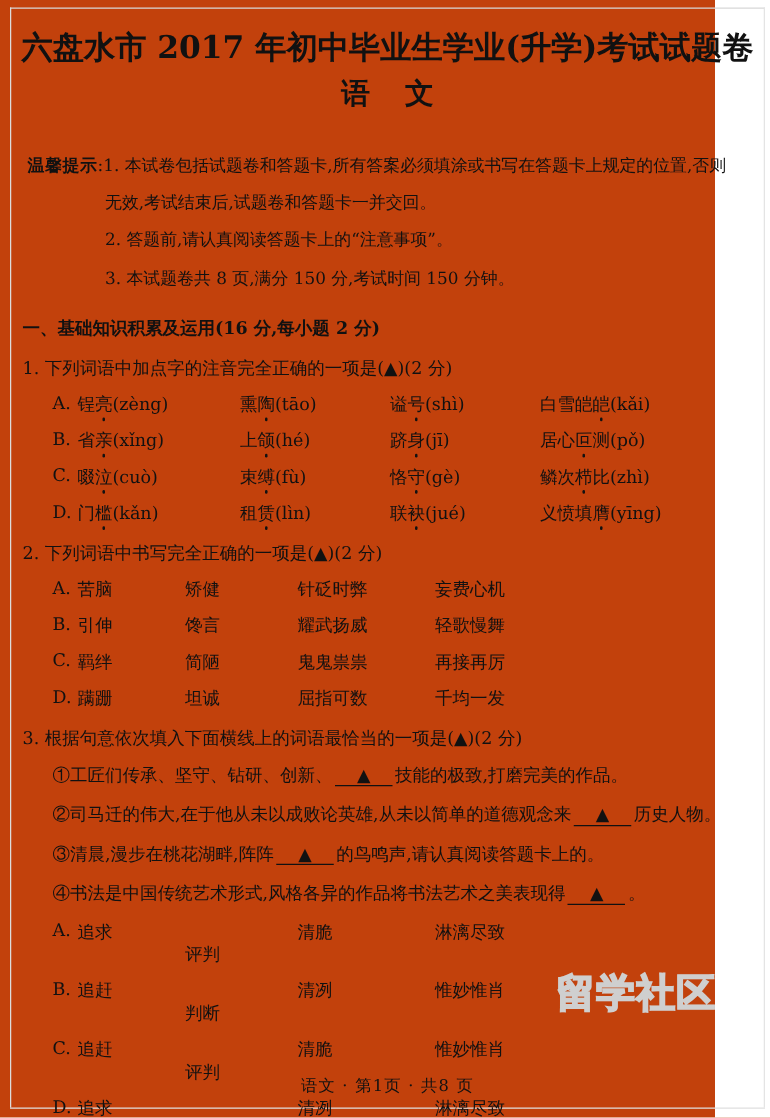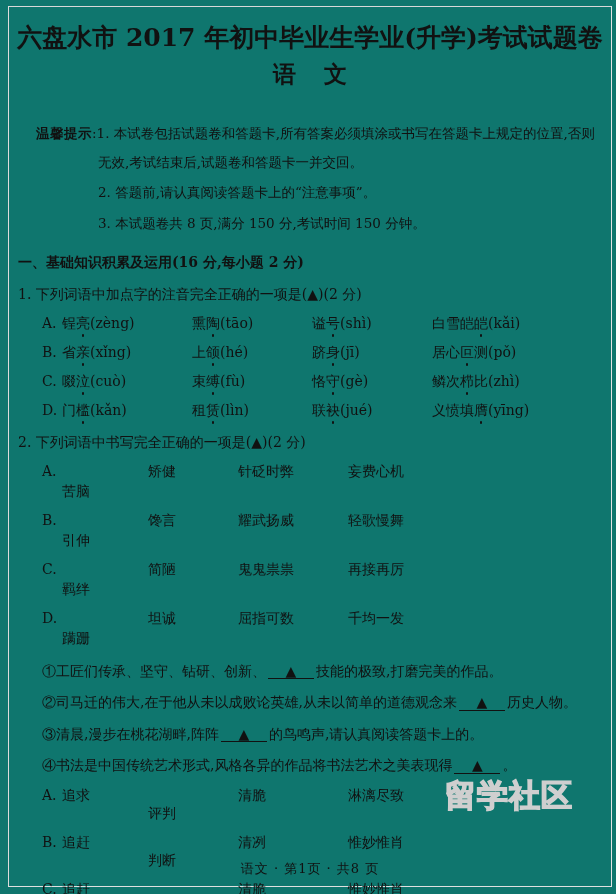--- a/index.html
+++ b/index.html
@@ -13,24 +13,24 @@
     height: 894px;
     overflow: hidden;
     font-family: "DejaVu Serif", "Liberation Serif", serif;
     color: #111111;
     position: relative;
   }
 
   .page {
     position: absolute;
     left: 0; top: 0;
-    width: 616px;
+    width: 572px;
     height: 894px;
     box-sizing: border-box;
-    background: #0f766e;
+    background: #c2410c;
   }
 
   
   .edge-top {
     position: absolute;
     left: 8px; top: 6px;
     width: 604px; height: 1px;
     background: #d8d8d8;
   }
   .edge-left {
@@ -75,21 +75,21 @@
     font-size: 23px;
     font-weight: bold;
     margin-top: 6px;
     letter-spacing: 10px;
     text-indent: 10px;
   }
 
   
   .notice {
     margin-top: 34px;
-    padding: 0 14px 0 28px;
+    padding: 0 14px 0 14px;
     font-size: 13.5px;
     line-height: 1.45;
   }
   .notice-row {
     display: block;
     margin-bottom: 11px;
     text-align: justify;
   }
   .notice-label {
     font-weight: bold;
@@ -131,21 +131,21 @@
   .opt-cell {
     flex: 0 0 auto;
   }
 
   
   .q1 .c0 { width: 130px; }
   .q1 .c1 { width: 120px; }
   .q1 .c2 { width: 120px; }
   .q1 .c3 { width: 150px; }
 
-  .q2 .c0 { width: 86px; margin-top: 20px; }
+  .q2 .c0 { width: 86px; }
   .q2 .c1 { width: 90px; }
   .q2 .c2 { width: 110px; }
   .q2 .c3 { width: 120px; }
 
   .q3 .c0 { width: 86px; }
   .q3 .c1 { width: 90px; margin-top: 18px; }
   .q3 .c2 { width: 110px; }
   .q3 .c3 { width: 120px; }
 
   
@@ -318,20 +318,21 @@
           <span class="opt-cell c0">蹒跚</span>
           <span class="opt-cell c1">坦诚</span>
           <span class="opt-cell c2">屈指可数</span>
           <span class="opt-cell c3">千均一发</span>
         </div>
 
       </div>
     </div>
 
     <div class="q q3">
+      <span class="q-stem">3. 根据句意依次填入下面横线上的词语最恰当的一项是(▲)(2 分)</span>
 
       <span class="subitem"><span>①工匠们传承、坚守、钻研、创新、</span><span class="blank">▲</span><span>技能的极致,打磨完美的作品。</span></span>
 
       <span class="subitem"><span>②司马迁的伟大,在于他从未以成败论英雄,从未以简单的道德观念来</span><span class="blank">▲</span><span>历史人物。</span></span>
 
       <span class="subitem"><span>③清晨,漫步在桃花湖畔,阵阵</span><span class="blank">▲</span><span>的鸟鸣声,请认真阅读答题卡上的。</span></span>
 
       <span class="subitem"><span>④书法是中国传统艺术形式,风格各异的作品将书法艺术之美表现得</span><span class="blank">▲</span><span>。</span></span>
 
       <div class="opts">

